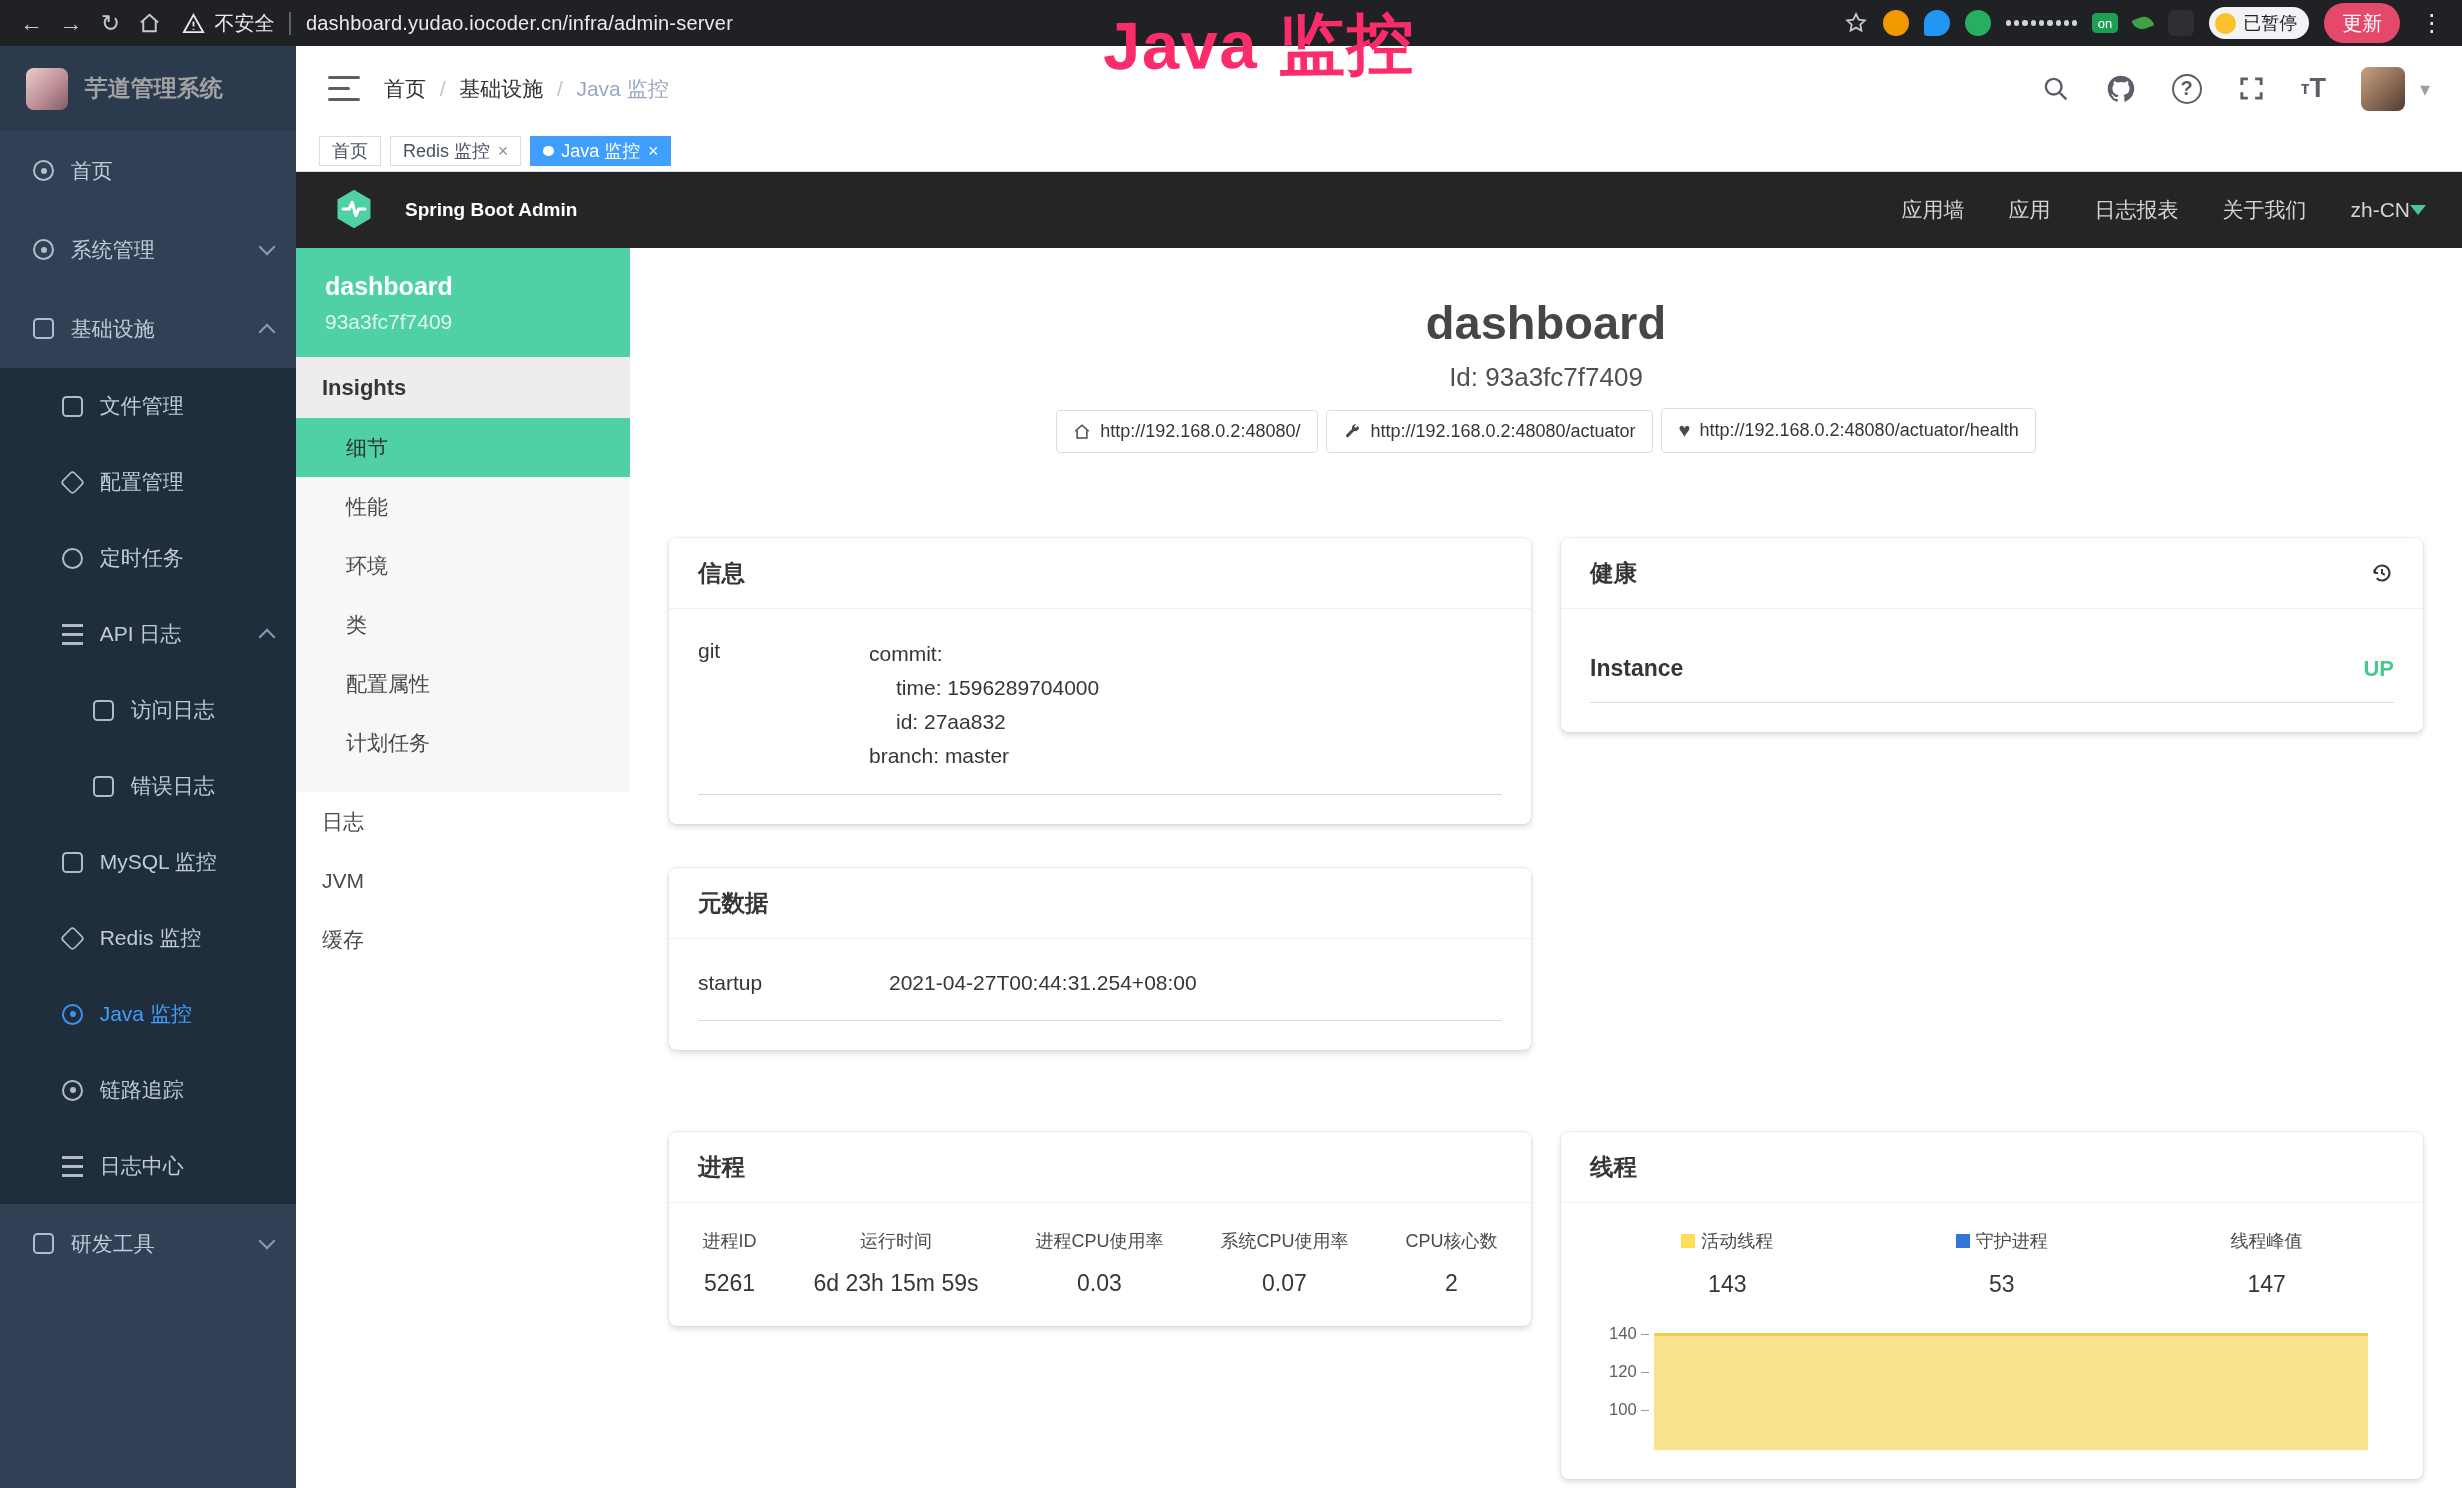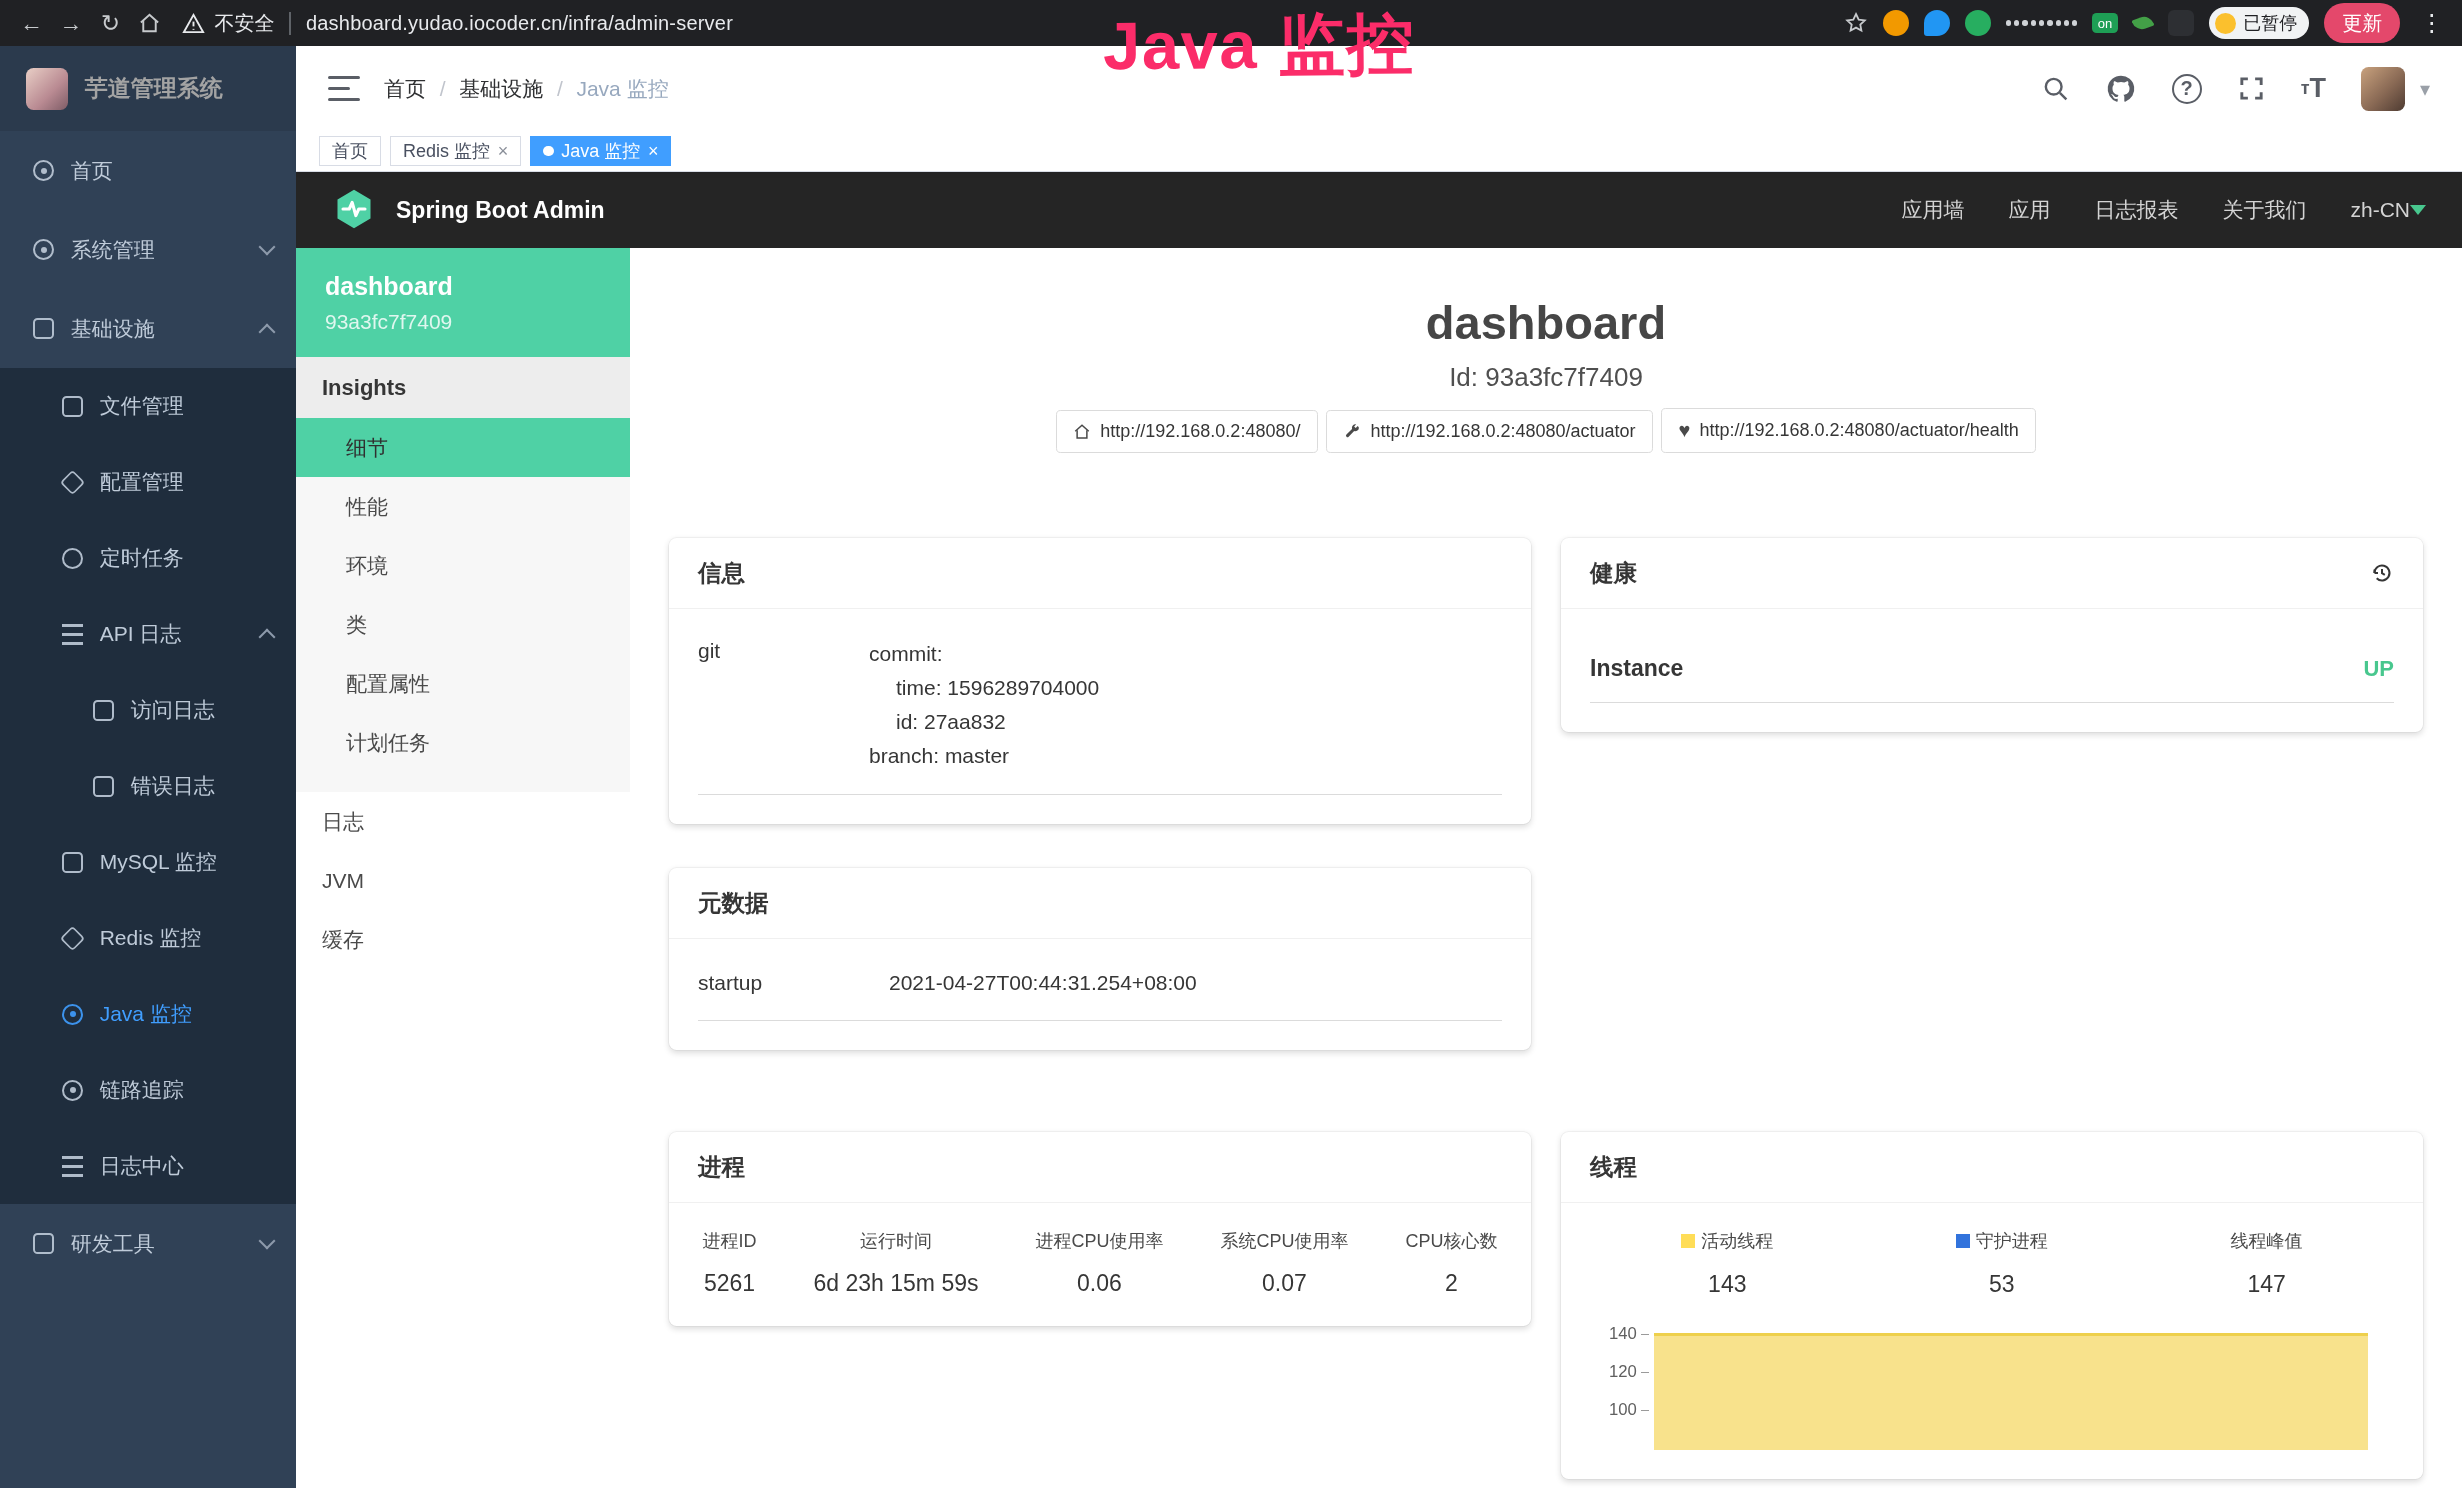--- a/index.html
+++ b/index.html
@@ -78,21 +78,21 @@
   .tagsbar { height: 41px; background: #fff; border-bottom: 0.8px solid #d8dce5; box-shadow: 0 1.5px 4.6px rgba(0,21,41,.06); display: flex; align-items: center; gap: 9px; padding: 0 23px; position: relative; z-index: 4; }
   .tag { height: 30px; display: flex; align-items: center; gap: 7.6px; padding: 0 12px; border: 0.8px solid #d8dce5; background: #fff; color: #495060; font-size: 18px; cursor: pointer; }
   .tag .x { font-size: 18px; color: #8a8f99; }
   .tag.active { background: #409eff; border-color: #409eff; color: #fff; }
   .tag.active .x { color: #fff; }
   .tag.active .dot { width: 10.6px; height: 10.6px; border-radius: 50%; background: #fff; }
 
   
   .sba { flex: 1; min-height: 0; display: flex; flex-direction: column; }
   .sba-header { height: 76px; flex-shrink: 0; background: #252525; display: flex; align-items: center; gap: 20px; padding: 0 36px; }
-  .sba-brand { color: #fff; font-size: 23px; font-weight: 700; }
+  .sba-brand { color: #fff; font-size: 19px; font-weight: 700; margin-left: 9px; }
   .sba-nav { margin-left: auto; display: flex; align-items: center; gap: 44px; font-size: 21px; color: #d4d4d4; }
   .sba-nav .nav-item { cursor: pointer; }
   .locale { display: flex; align-items: center; cursor: pointer; }
   .chev-green { width: 0; height: 0; border-left: 8.3px solid transparent; border-right: 8.3px solid transparent; border-top: 10px solid #48c78e; }
 
   .sba-body { flex: 1; min-height: 0; display: flex; background: #fff; }
   .sba-side { width: 334px; flex-shrink: 0; display: flex; flex-direction: column; background: #fff; }
   .inst-head { background: #4fd1a5; padding: 24px 29px 23px; }
   .inst-name { color: #fff; font-weight: 700; font-size: 25px; margin-bottom: 9px; }
   .inst-id { color: rgba(255,255,255,.82); font-size: 21px; }
@@ -477,21 +477,21 @@
                   <div class="pcol">
                     <div class="pl">进程ID</div>
                     <div class="pv">5261</div>
                   </div>
                   <div class="pcol">
                     <div class="pl">运行时间</div>
                     <div class="pv">6d 23h 15m 59s</div>
                   </div>
                   <div class="pcol">
                     <div class="pl">进程CPU使用率</div>
-                    <div class="pv">0.06</div>
+                    <div class="pv">0.03</div>
                   </div>
                   <div class="pcol">
                     <div class="pl">系统CPU使用率</div>
                     <div class="pv">0.07</div>
                   </div>
                   <div class="pcol">
                     <div class="pl">CPU核心数</div>
                     <div class="pv">2</div>
                   </div>
                 </div>

